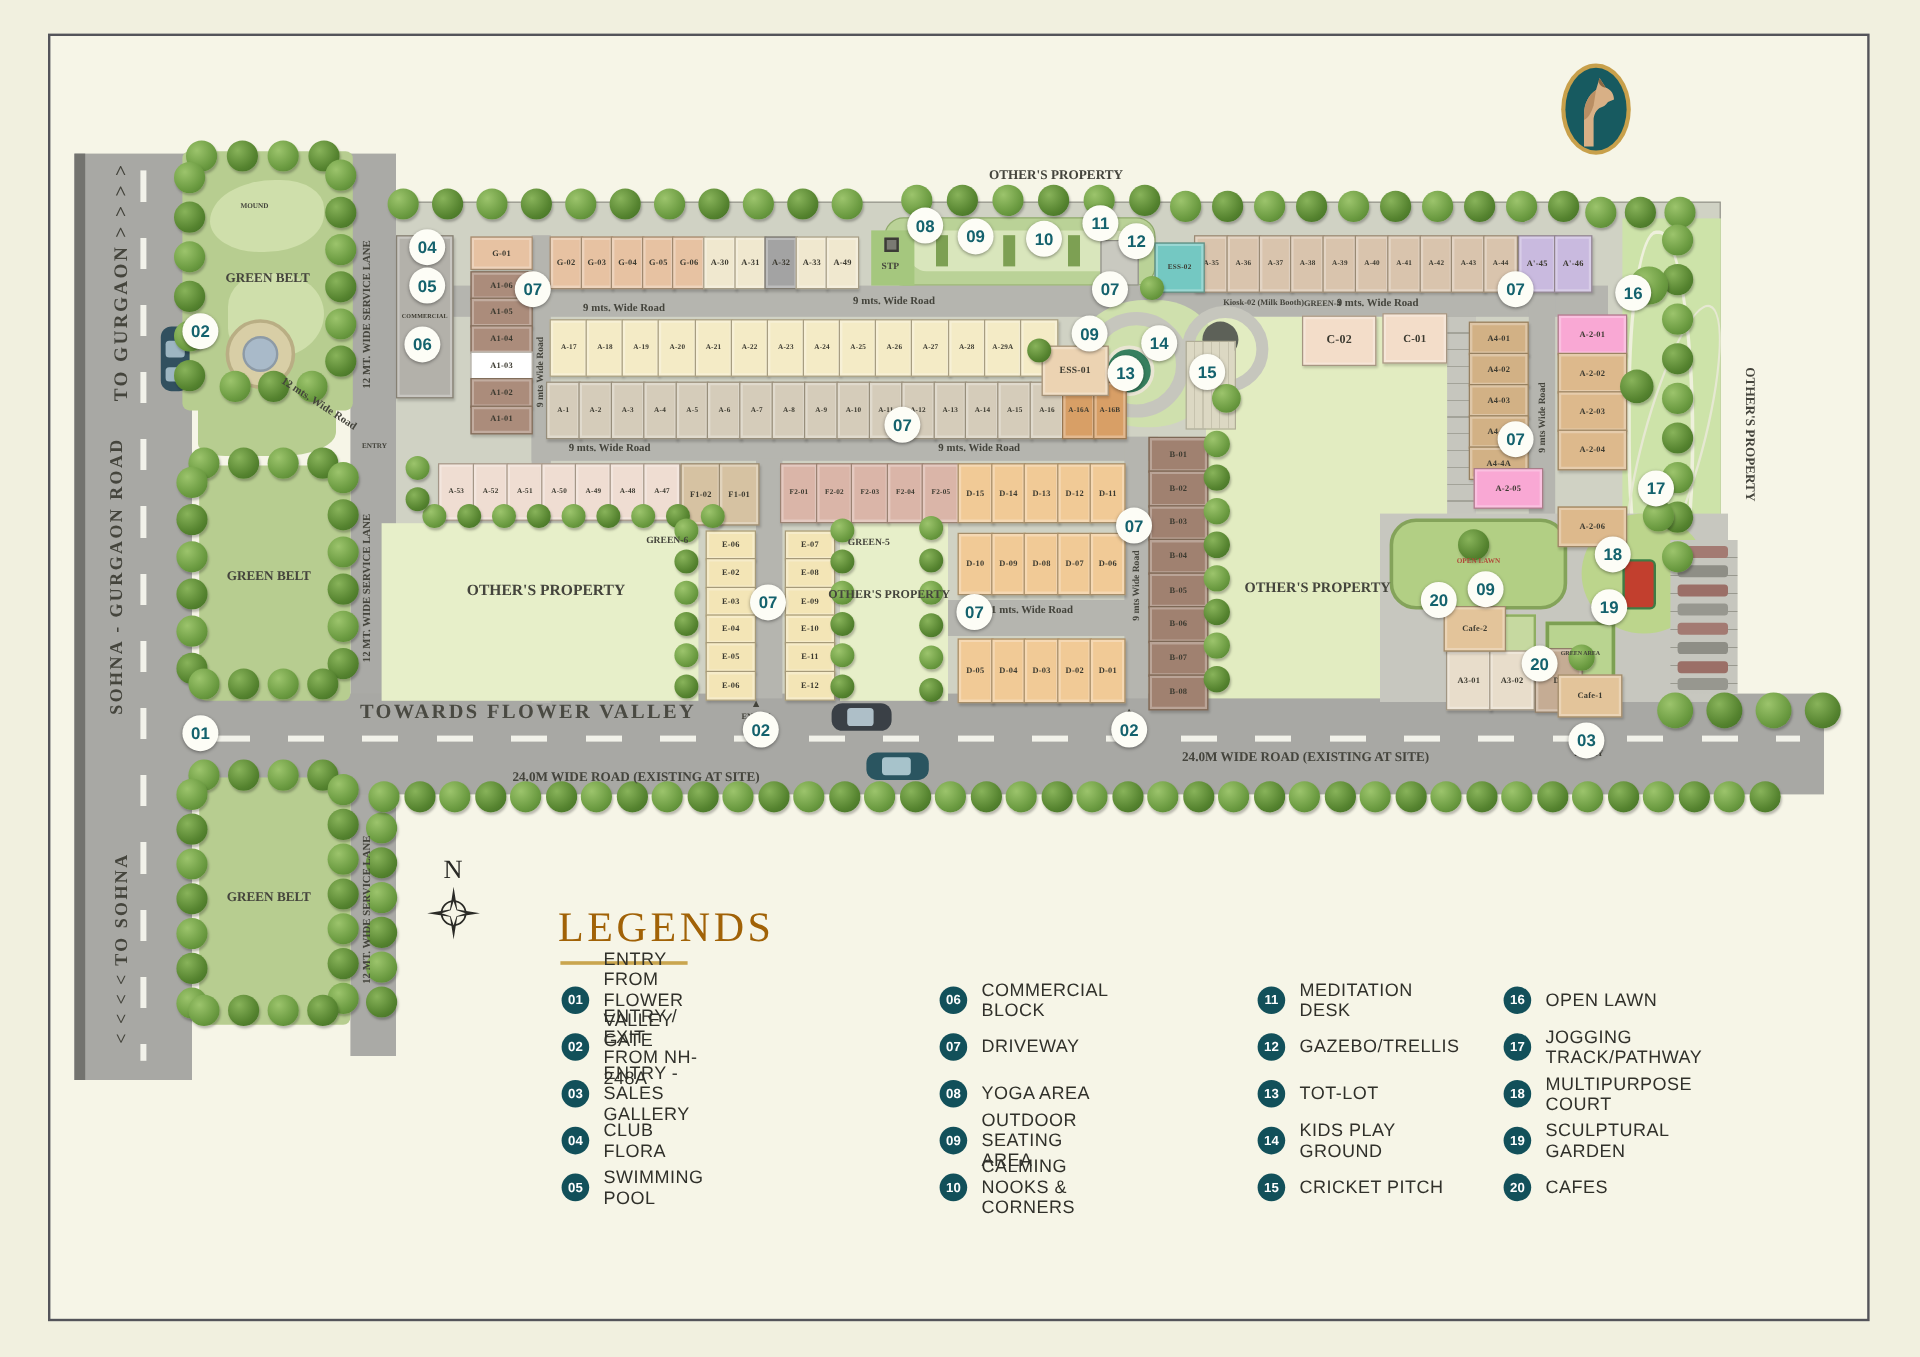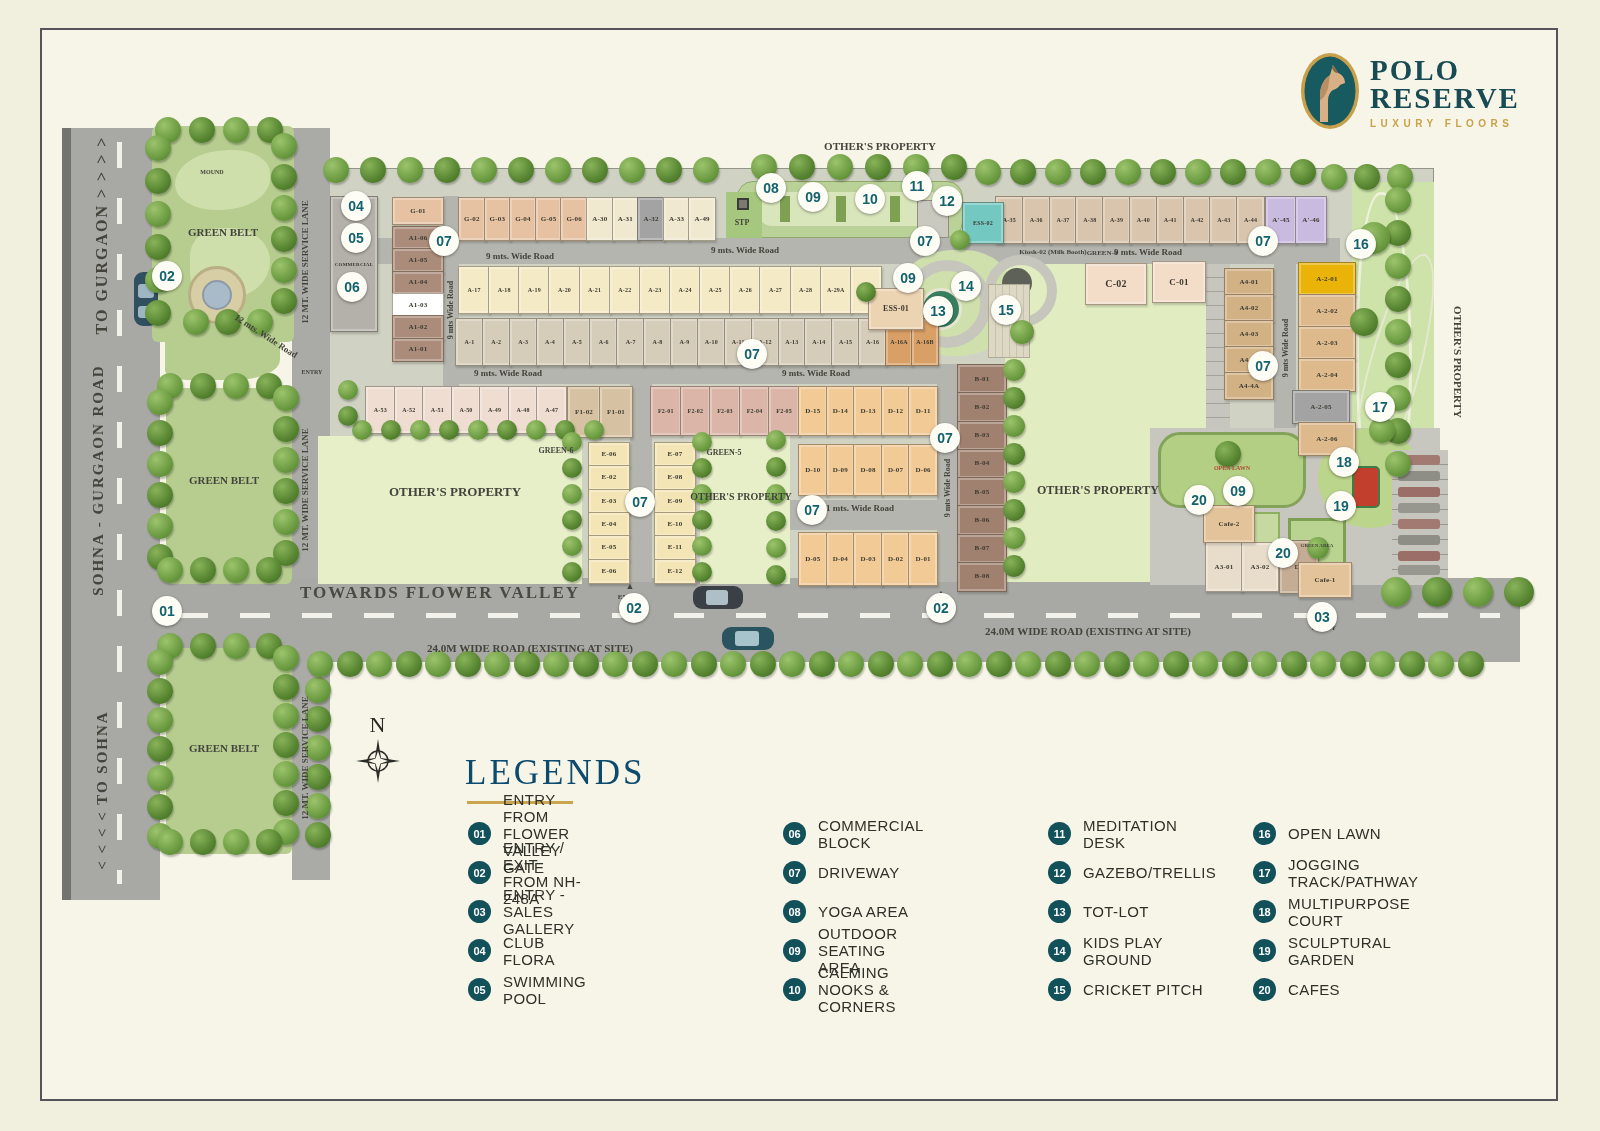--- a/index.html
+++ b/index.html
@@ -27,21 +27,21 @@
           color:#44443c;white-space:nowrap;}
   .marker{position:absolute;z-index:9;width:30px;height:30px;border-radius:50%;background:#fdfdf6;
           display:flex;align-items:center;justify-content:center;font-weight:bold;font-size:14px;
           color:#14626d;box-shadow:0 1px 3px rgba(0,0,0,.4);transform:translate(-50%,-50%);}
   .logo{position:absolute;left:1300px;top:52px;display:flex;align-items:center;gap:10px;z-index:10;}
   .logo-line1,.logo-line2{font-family:"Liberation Serif",serif;font-weight:bold;color:#184b53;
           font-size:29px;line-height:.95;letter-spacing:2px;}
   .logo-sub{font-size:10px;letter-spacing:4.5px;color:#c9a149;margin-top:5px;font-weight:bold;}
   .legend{position:absolute;left:0;top:0;z-index:10;}
   .legend-title{position:absolute;left:465px;top:753px;font-family:"Liberation Serif",serif;
-          font-size:35px;color:#0c4a6e;letter-spacing:3px;}
+          font-size:35px;color:#a16207;letter-spacing:3px;}
   .legend-underline{position:absolute;left:467px;top:801px;width:106px;height:3px;background:#c9a54e;}
   .lcol{position:absolute;top:822px;}
   .litem{display:flex;align-items:center;gap:12px;margin-bottom:16px;height:23px;}
   .lnum{width:23px;height:23px;min-width:23px;border-radius:50%;background:#12505a;color:#fff;
         font-weight:bold;font-size:11px;display:flex;align-items:center;justify-content:center;}
   .ltext{font-size:15px;color:#30302a;letter-spacing:.4px;}
   .compass{position:absolute;left:352px;top:712px;z-index:10;text-align:center;width:52px;}
   .compass-n{font-family:"Liberation Serif",serif;font-size:22px;color:#2a2a26;letter-spacing:1px;}
 </style>
 </head>
@@ -654,33 +654,33 @@
     </div>
     <div class="bunit" style="left: 1224px; top: 320px; width: 48px; height: 26px; background: rgb(210, 177, 133);">
       <span>A4-03</span>
     </div>
     <div class="bunit" style="left: 1224px; top: 346px; width: 48px; height: 26px; background: rgb(210, 177, 133);">
       <span>A4-04</span>
     </div>
     <div class="bunit" style="left: 1224px; top: 372px; width: 48px; height: 26px; background: rgb(210, 177, 133);">
       <span>A4-4A</span>
     </div>
-    <div class="bunit" style="left: 1298px; top: 262px; width: 56px; height: 32px; background: #eab308;">
+    <div class="bunit" style="left: 1298px; top: 262px; width: 56px; height: 32px; background: #f9a8d4;">
       <span>A-2-01</span>
     </div>
     <div class="bunit" style="left: 1298px; top: 294px; width: 56px; height: 32px; background: rgb(221, 185, 140);">
       <span>A-2-02</span>
     </div>
     <div class="bunit" style="left: 1298px; top: 326px; width: 56px; height: 32px; background: rgb(221, 185, 140);">
       <span>A-2-03</span>
     </div>
     <div class="bunit" style="left: 1298px; top: 358px; width: 56px; height: 32px; background: rgb(221, 185, 140);">
       <span>A-2-04</span>
     </div>
-    <div class="bunit" style="left: 1292px; top: 390px; width: 56px; height: 32px; background: #a3a3a3;">
+    <div class="bunit" style="left: 1228px; top: 390px; width: 56px; height: 32px; background: #f9a8d4;">
       <span>A-2-05</span>
     </div>
     <div class="bunit" style="left: 1298px; top: 422px; width: 56px; height: 32px; background: rgb(221, 185, 140);">
       <span>A-2-06</span>
     </div>
     <div class="bunit" style="left: 1085px; top: 263px; width: 60px; height: 40px; background: rgb(243, 221, 201);">
       <span style="font-size: 10px;">C-02</span>
     </div>
     <div class="bunit" style="left: 1152px; top: 261px; width: 52px; height: 40px; background: rgb(243, 221, 201);">
       <span style="font-size: 9px;">C-01</span>
@@ -785,25 +785,20 @@
 <div class="logo">
   <div>
     <svg width="60" height="78" viewBox="0 0 60 78">
       <ellipse cx="30" cy="39" rx="29" ry="38" fill="#c8a04b"></ellipse>
       <ellipse cx="30" cy="39" rx="25.5" ry="34.5" fill="#175a60"></ellipse>
       <path d="M20 70 L20 44 C20 34 24 27 30 23 L33 13 L38 21 C43 23 45 27 45 31 L40 33 C38 36 36 37 33 38 C30 40 28 44 28 48 L28 70 Z" fill="#d8b086"></path>
       <path d="M33 13 L38 21 C35 21 33 19 32 16 Z" fill="#8a6844"></path>
       <path d="M20 44 C20 34 24 27 30 23 L28 36 C26 42 24 46 20 48 Z" fill="#b98e63"></path>
     </svg>
   </div>
-  <div class="logo-text">
-    <div class="logo-line1">POLO</div>
-    <div class="logo-line2">RESERVE</div>
-    <div class="logo-sub">LUXURY FLOORS</div>
-  </div>
 </div>
 
 <div class="compass">
   <div class="compass-n">N</div>
   <svg width="46" height="46" viewBox="0 0 46 46">
     <circle cx="23" cy="23" r="10" fill="none" stroke="#2a2a26" stroke-width="1.5"></circle>
     <path d="M23 1 L26 20 L45 23 L26 26 L23 45 L20 26 L1 23 L20 20 Z" fill="#2a2a26"></path>
     <path d="M23 13 L25.5 20.5 L33 23 L25.5 25.5 L23 33 L20.5 25.5 L13 23 L20.5 20.5 Z" fill="#f6f5e7"></path>
   </svg>
 </div>

